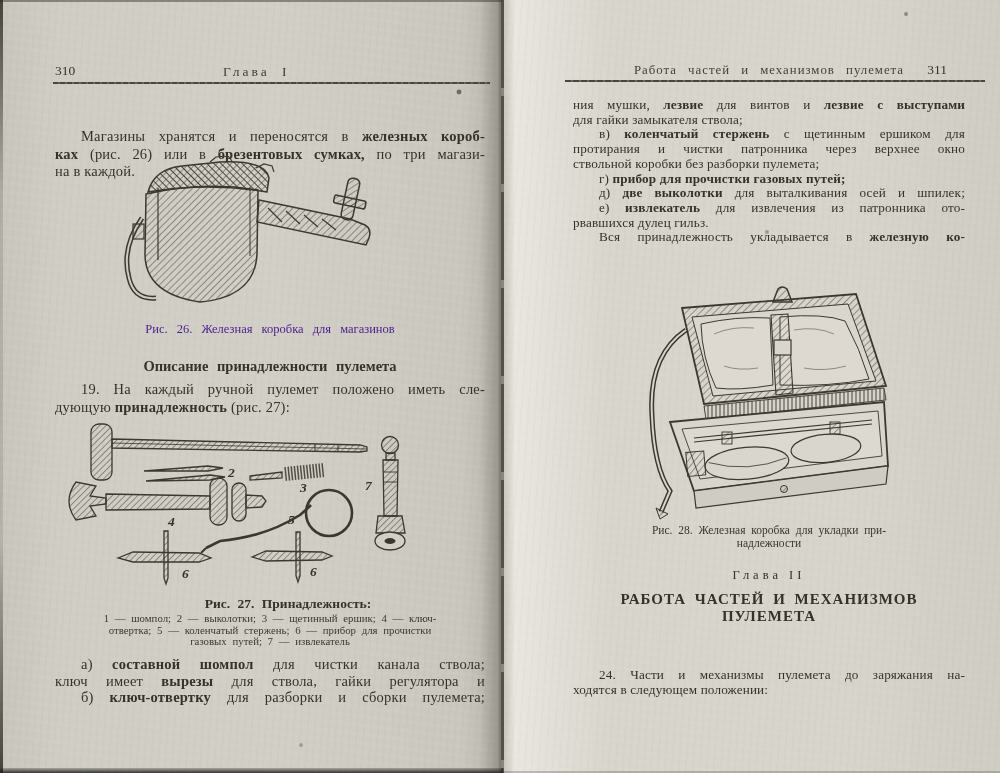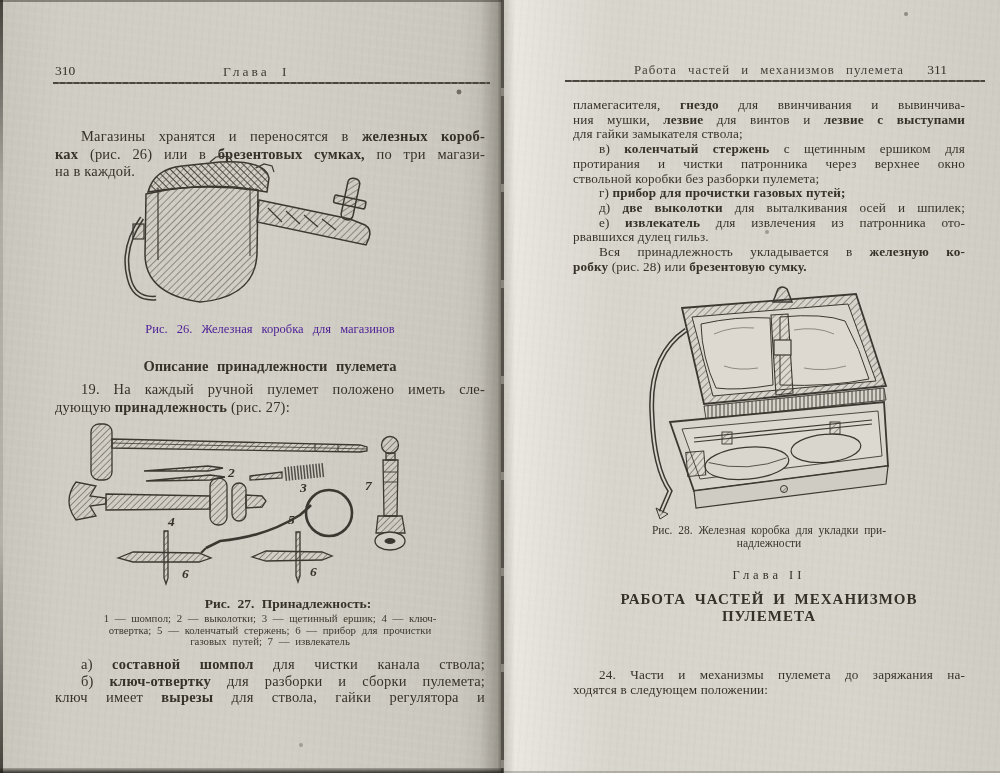--- a/index.html
+++ b/index.html
@@ -210,43 +210,41 @@
 
   <div class="abs center" id="lp-cap27-title">Рис. 27. Принадлежность:</div>
   <div class="abs center" id="lp-cap27-lines">
     <div>1 — шомпол; 2 — выколотки; 3 — щетинный ершик; 4 — ключ-</div>
     <div>отвертка; 5 — коленчатый стержень; 6 — прибор для прочистки</div>
     <div>газовых путей; 7 — извлекатель</div>
   </div>
 
   <div class="abs lp-body" id="lp-para3">
     <div class="line ind">а) <b>составной шомпол</b> для чистки канала ствола;</div>
+    <div class="line">ключ имеет <b>вырезы</b> для ствола, гайки регулятора и</div>
     <div class="line ind">б) <b>ключ-отвертку</b> для разборки и сборки пулемета;</div>
-    <div class="line">ключ имеет <b>вырезы</b> для ствола, гайки регулятора и</div>
   </div>
 
   <div class="abs" id="rp-header">
     <span id="rp-runhead">Работа частей и механизмов пулемета</span>
     <span id="rp-pagenum">311</span>
   </div>
   <div class="abs" id="rp-rule"></div>
 
   <div class="abs rp-body" id="rp-para1">
-    <div class="line">пламегасителя, <b>гнездо</b> для ввинчивания и вывинчива-</div>
     <div class="line">ния мушки, <b>лезвие</b> для винтов и <b>лезвие с выступами</b></div>
     <div class="line end">для гайки замыкателя ствола;</div>
     <div class="line ind">в) <b>коленчатый стержень</b> с щетинным ершиком для</div>
     <div class="line">протирания и чистки патронника через верхнее окно</div>
     <div class="line end">ствольной коробки без разборки пулемета;</div>
     <div class="line ind end">г) <b>прибор для прочистки газовых путей;</b></div>
     <div class="line ind">д) <b>две выколотки</b> для выталкивания осей и шпилек;</div>
     <div class="line ind">е) <b>извлекатель</b> для извлечения из патронника ото-</div>
     <div class="line end">рвавшихся дулец гильз.</div>
     <div class="line ind">Вся принадлежность укладывается в <b>железную ко-</b></div>
-    <div class="line end"><b>робку</b> (рис. 28) или <b>брезентовую сумку.</b></div>
   </div>
 
   <svg class="abs" id="fig28" width="258" height="234" viewBox="0 0 258 234">
     <defs>
       <pattern id="h28" width="5" height="5" patternUnits="userSpaceOnUse" patternTransform="rotate(45)">
         <line x1="0" y1="0" x2="0" y2="5" stroke="#48443c" stroke-width="1"></line>
       </pattern>
       <pattern id="v28" width="4" height="6" patternUnits="userSpaceOnUse">
         <line x1="2" y1="0" x2="2" y2="6" stroke="#48443c" stroke-width="1"></line>
       </pattern>

